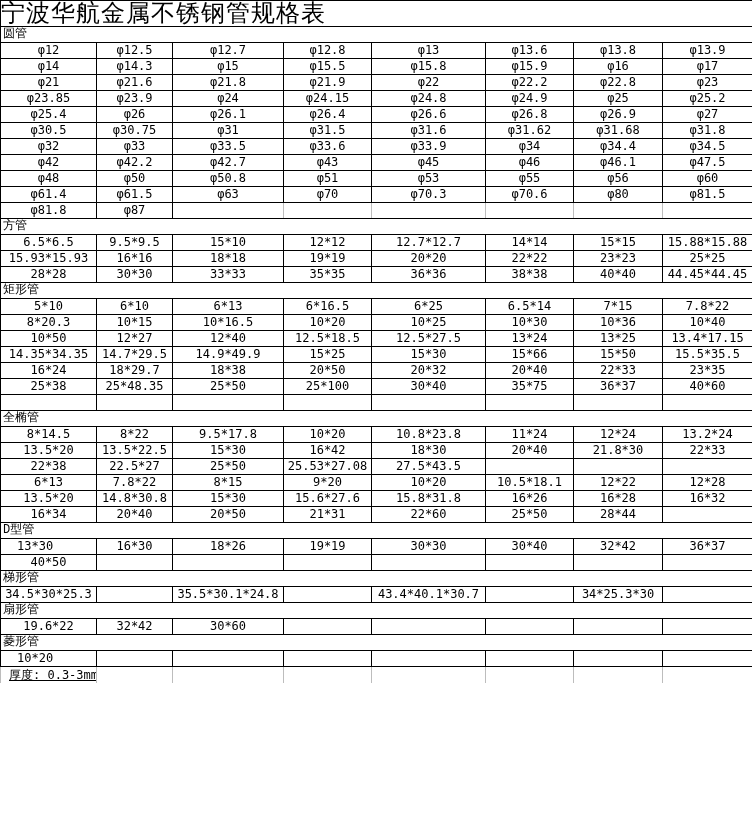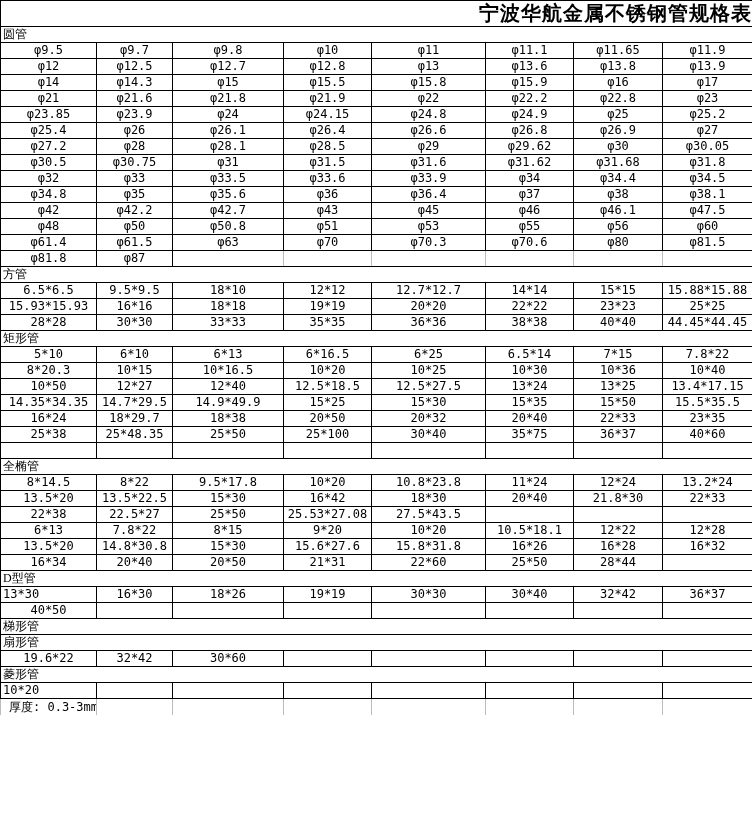--- a/index.html
+++ b/index.html
@@ -18,44 +18,44 @@
     line-height: 15px;
     padding: 0;
     text-align: center;
     white-space: nowrap;
     overflow: hidden;
   }
   td.title-cell {
     height: 25px;
     line-height: 25px;
     font-family: "DejaVu Serif", serif;
-    font-size: 20px;
-    font-weight: bold;
-    text-align: right;
+    font-size: 24px;
+    font-weight: normal;
+    text-align: left;
     letter-spacing: 1px;
   }
   td.label-cell {
     text-align: left;
     padding-left: 2px;
-    font-family: Liberation Serif, serif;
-  }
-  td.left { text-align: left; padding-left: 2px; }
+    font-family: Liberation Mono, monospace;
+  }
+  td.left { text-align: left; padding-left: 16px; }
   td.gray {
     border-left-color: #bdbdbd;
     border-right-color: #bdbdbd;
     border-bottom-color: #000;
   }
   tr.footer-row td {
     border: 1px solid #bdbdbd;
     border-top-color: #000;
     border-bottom: 0;
     height: 16px;
     line-height: 16px;
   }
-  tr.footer-row td.left { padding-left: 8px; }
+  tr.footer-row td.left { padding-left: 8px; text-decoration: underline; }
 </style>
 </head>
 <body>
 
 <table class="spec">
   <colgroup>
     <col style="width:96px">
       <col style="width:76px">
       <col style="width:111px">
       <col style="width:88px">
@@ -67,30 +67,20 @@
   <tbody>
     <tr>
       <td colspan="8" class="title-cell">宁波华航金属不锈钢管规格表</td>
     </tr>
   </tbody>
   <tbody id="gen-body">
       <tr>
         <td colspan="8" class="label-cell">圆管</td>
       </tr>
       <tr>
-        <td>φ9.5</td>
-        <td>φ9.7</td>
-        <td>φ9.8</td>
-        <td>φ10</td>
-        <td>φ11</td>
-        <td>φ11.1</td>
-        <td>φ11.65</td>
-        <td>φ11.9</td>
-      </tr>
-      <tr>
         <td>φ12</td>
         <td>φ12.5</td>
         <td>φ12.7</td>
         <td>φ12.8</td>
         <td>φ13</td>
         <td>φ13.6</td>
         <td>φ13.8</td>
         <td>φ13.9</td>
       </tr>
       <tr>
@@ -127,60 +117,40 @@
         <td>φ25.4</td>
         <td>φ26</td>
         <td>φ26.1</td>
         <td>φ26.4</td>
         <td>φ26.6</td>
         <td>φ26.8</td>
         <td>φ26.9</td>
         <td>φ27</td>
       </tr>
       <tr>
-        <td>φ27.2</td>
-        <td>φ28</td>
-        <td>φ28.1</td>
-        <td>φ28.5</td>
-        <td>φ29</td>
-        <td>φ29.62</td>
-        <td>φ30</td>
-        <td>φ30.05</td>
-      </tr>
-      <tr>
         <td>φ30.5</td>
         <td>φ30.75</td>
         <td>φ31</td>
         <td>φ31.5</td>
         <td>φ31.6</td>
         <td>φ31.62</td>
         <td>φ31.68</td>
         <td>φ31.8</td>
       </tr>
       <tr>
         <td>φ32</td>
         <td>φ33</td>
         <td>φ33.5</td>
         <td>φ33.6</td>
         <td>φ33.9</td>
         <td>φ34</td>
         <td>φ34.4</td>
         <td>φ34.5</td>
       </tr>
       <tr>
-        <td>φ34.8</td>
-        <td>φ35</td>
-        <td>φ35.6</td>
-        <td>φ36</td>
-        <td>φ36.4</td>
-        <td>φ37</td>
-        <td>φ38</td>
-        <td>φ38.1</td>
-      </tr>
-      <tr>
         <td>φ42</td>
         <td>φ42.2</td>
         <td>φ42.7</td>
         <td>φ43</td>
         <td>φ45</td>
         <td>φ46</td>
         <td>φ46.1</td>
         <td>φ47.5</td>
       </tr>
       <tr>
@@ -212,21 +182,21 @@
         <td class="gray"></td>
         <td class="gray"></td>
         <td class="gray"></td>
       </tr>
       <tr>
         <td colspan="8" class="label-cell">方管</td>
       </tr>
       <tr>
         <td>6.5*6.5</td>
         <td>9.5*9.5</td>
-        <td>18*10</td>
+        <td>15*10</td>
         <td>12*12</td>
         <td>12.7*12.7</td>
         <td>14*14</td>
         <td>15*15</td>
         <td>15.88*15.88</td>
       </tr>
       <tr>
         <td>15.93*15.93</td>
         <td>16*16</td>
         <td>18*18</td>
@@ -278,21 +248,21 @@
         <td>13*24</td>
         <td>13*25</td>
         <td>13.4*17.15</td>
       </tr>
       <tr>
         <td>14.35*34.35</td>
         <td>14.7*29.5</td>
         <td>14.9*49.9</td>
         <td>15*25</td>
         <td>15*30</td>
-        <td>15*35</td>
+        <td>15*66</td>
         <td>15*50</td>
         <td>15.5*35.5</td>
       </tr>
       <tr>
         <td>16*24</td>
         <td>18*29.7</td>
         <td>18*38</td>
         <td>20*50</td>
         <td>20*32</td>
         <td>20*40</td>
@@ -402,20 +372,30 @@
         <td></td>
         <td></td>
         <td></td>
         <td></td>
         <td></td>
       </tr>
       <tr>
         <td colspan="8" class="label-cell">梯形管</td>
       </tr>
       <tr>
+        <td>34.5*30*25.3</td>
+        <td></td>
+        <td>35.5*30.1*24.8</td>
+        <td></td>
+        <td>43.4*40.1*30.7</td>
+        <td></td>
+        <td>34*25.3*30</td>
+        <td></td>
+      </tr>
+      <tr>
         <td colspan="8" class="label-cell">扇形管</td>
       </tr>
       <tr>
         <td>19.6*22</td>
         <td>32*42</td>
         <td>30*60</td>
         <td></td>
         <td></td>
         <td></td>
         <td></td>

